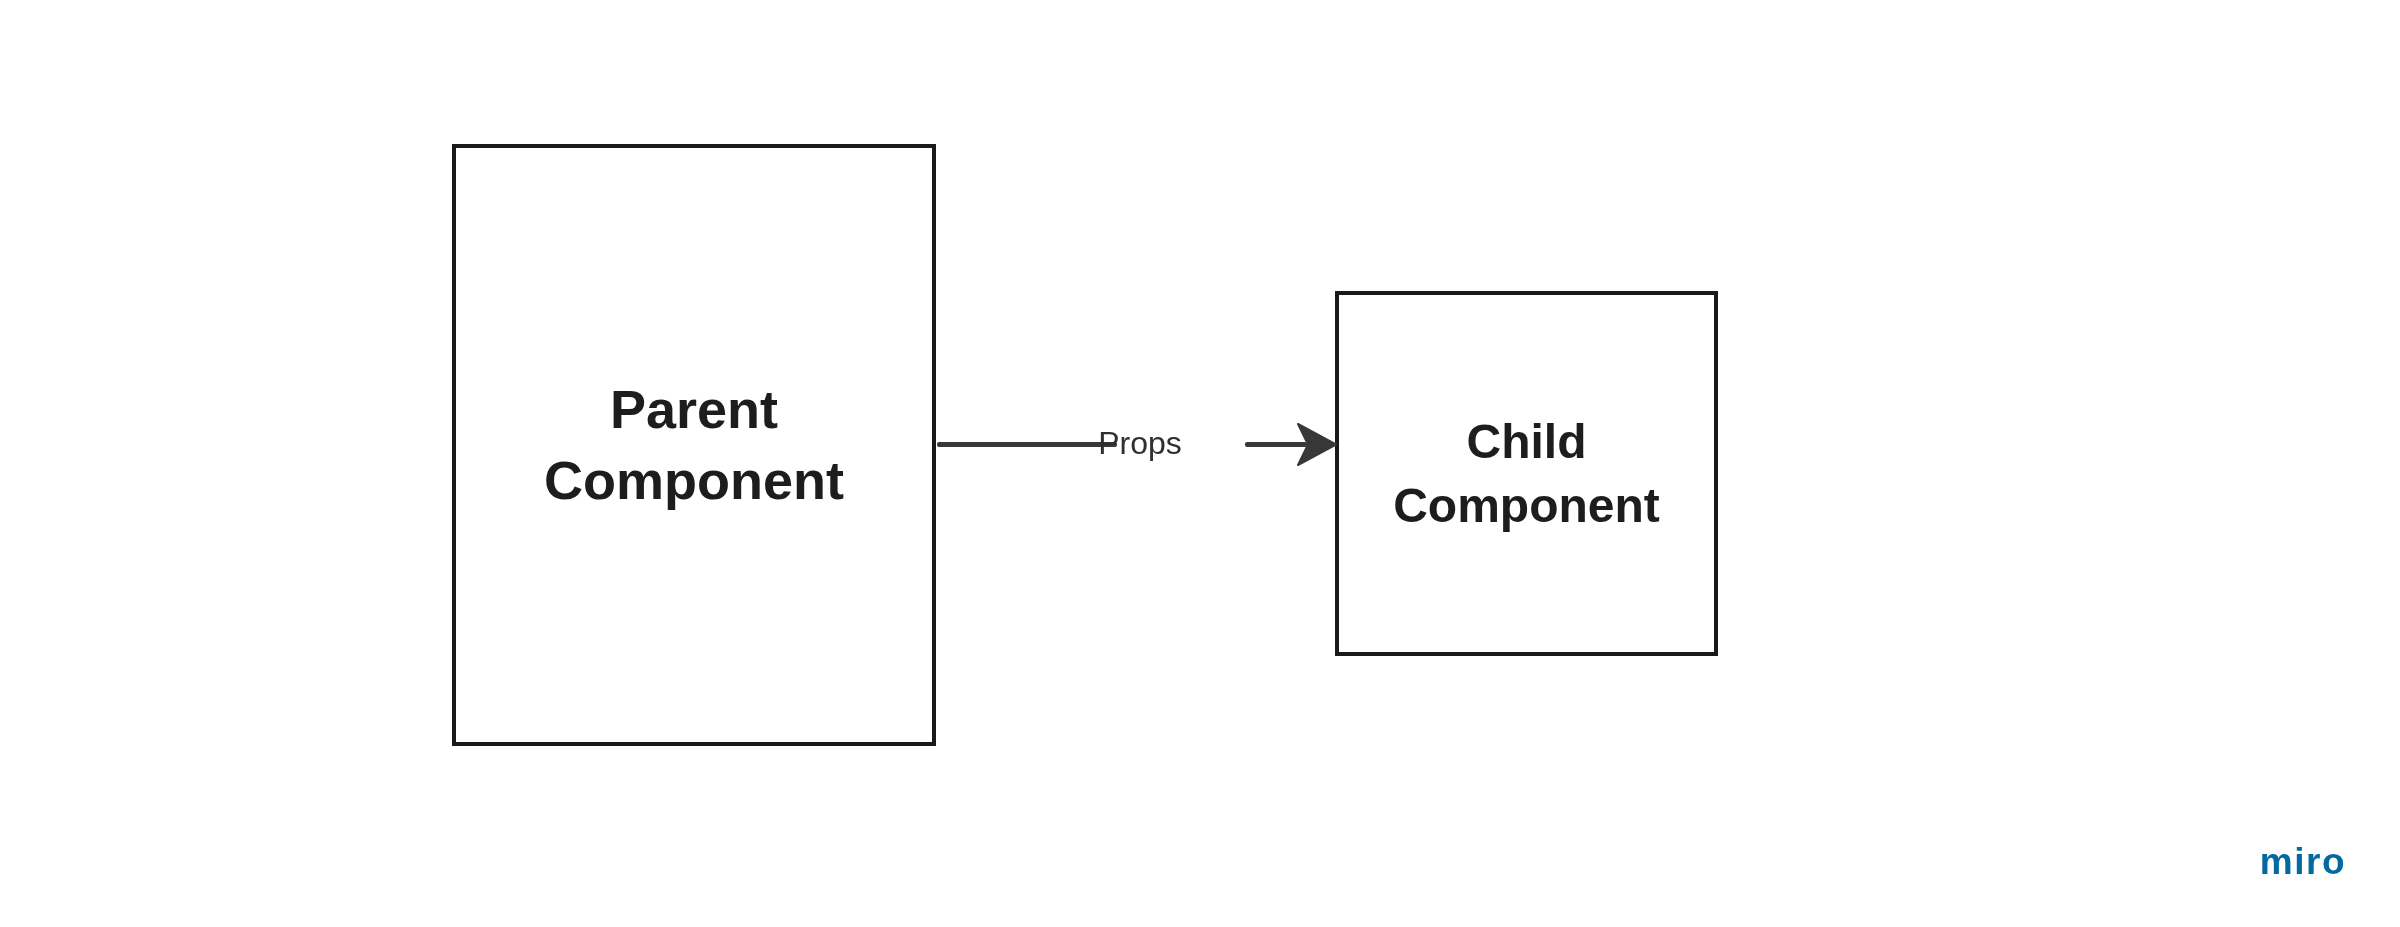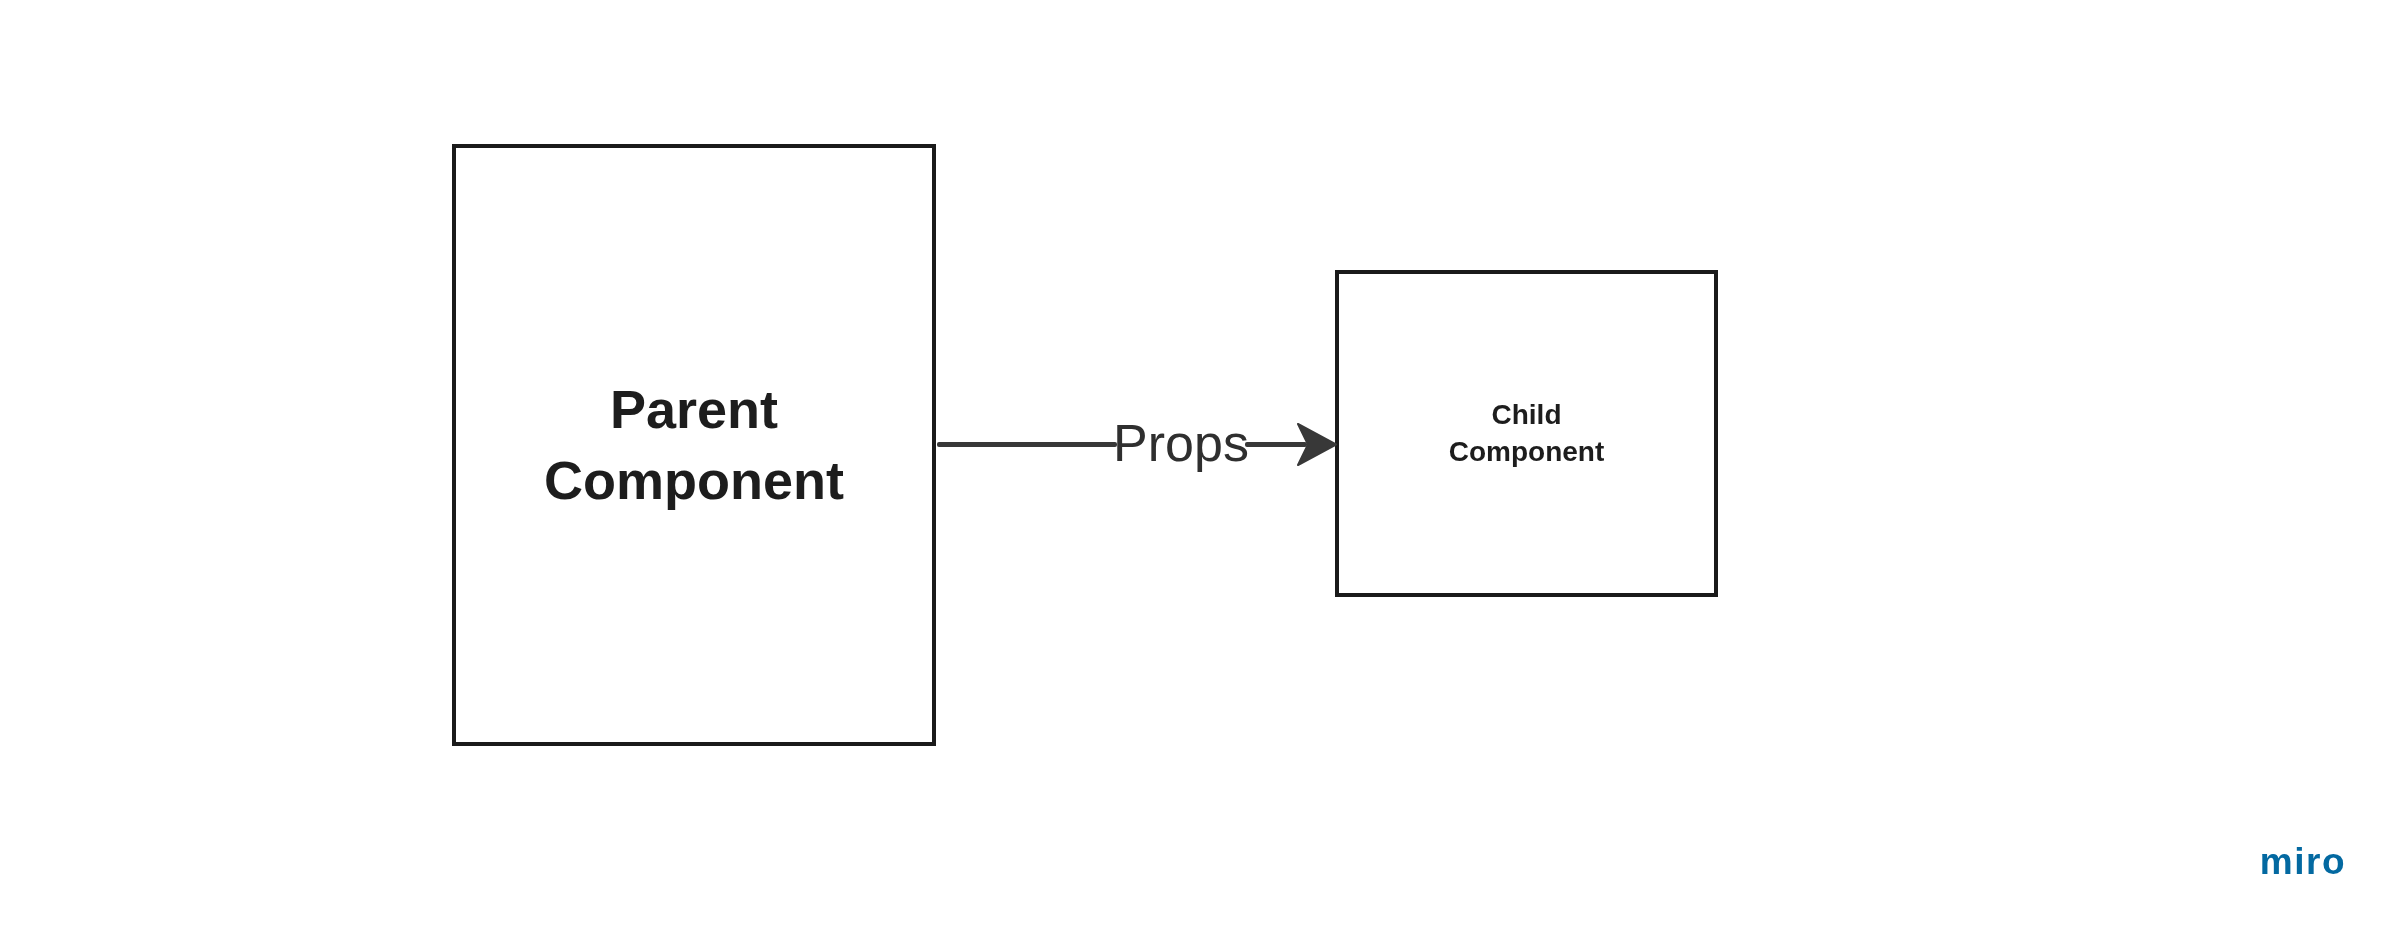--- a/index.html
+++ b/index.html
@@ -30,24 +30,24 @@
   .node-parent {
     left: 452px;
     top: 144px;
     width: 484px;
     height: 602px;
     font-size: 54px;
     line-height: 1.32;
   }
   .node-child {
     left: 1335px;
-    top: 270px;
+    top: 291px;
     width: 383px;
-    height: 327px;
-    font-size: 28px;
+    height: 365px;
+    font-size: 48px;
     line-height: 1.32;
   }
   .node-label { width: 100%; }
   .conn-line {
     position: absolute;
     height: 5px;
     background: #383838;
     border-radius: 2px;
   }
   .conn-line-left {
@@ -55,24 +55,24 @@
     top: 442px;
     width: 180px;
   }
   .conn-line-right {
     left: 1245px;
     top: 442px;
     width: 62px;
   }
   .conn-label {
     position: absolute;
-    left: 1181px;
+    left: 1140px;
     top: 443px;
     transform: translate(-50%, -50%);
-    font-size: 52px;
+    font-size: 32px;
     font-weight: 400;
     color: #2f2f2f;
     white-space: nowrap;
   }
   .arrowhead {
     position: absolute;
     left: 1297px;
     top: 422px;
     width: 40px;
     height: 45px;

